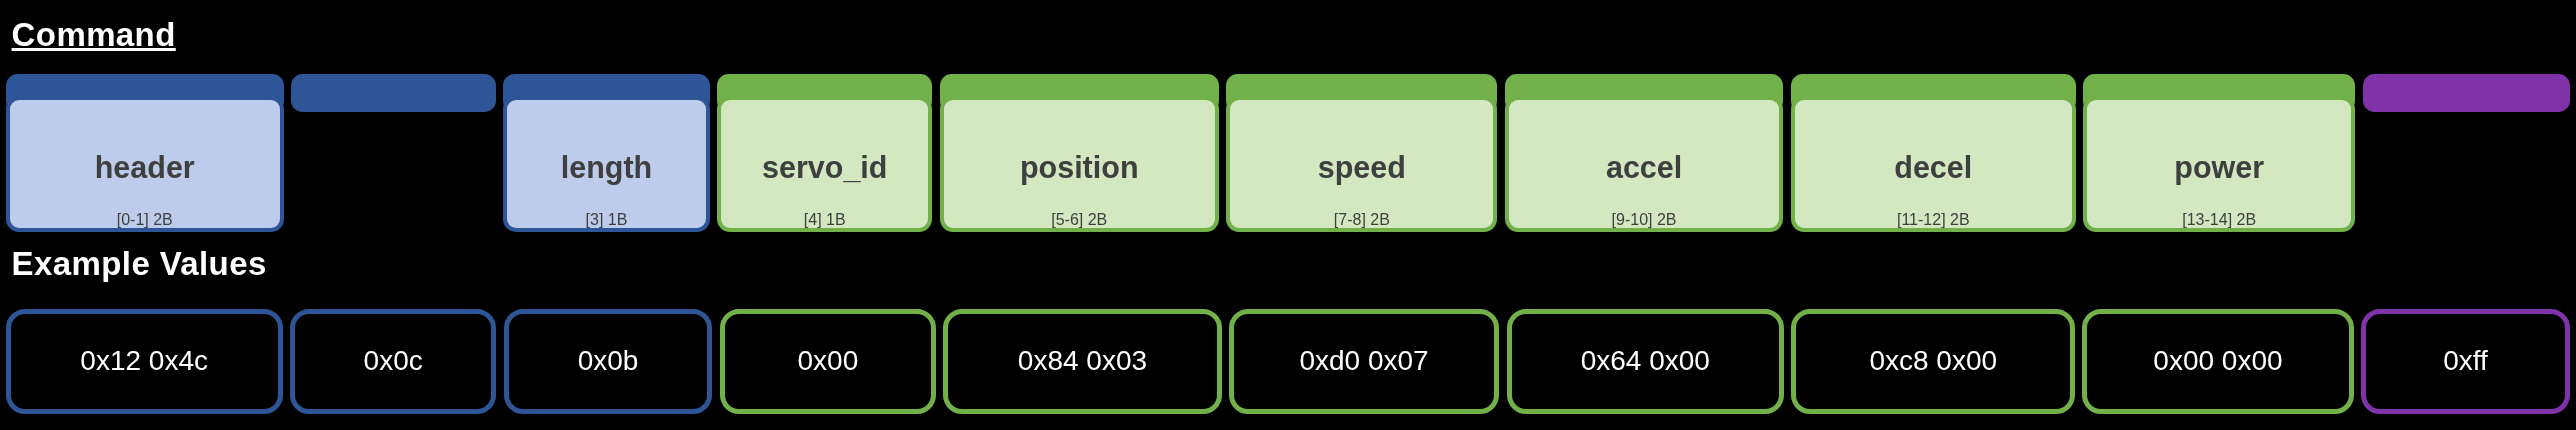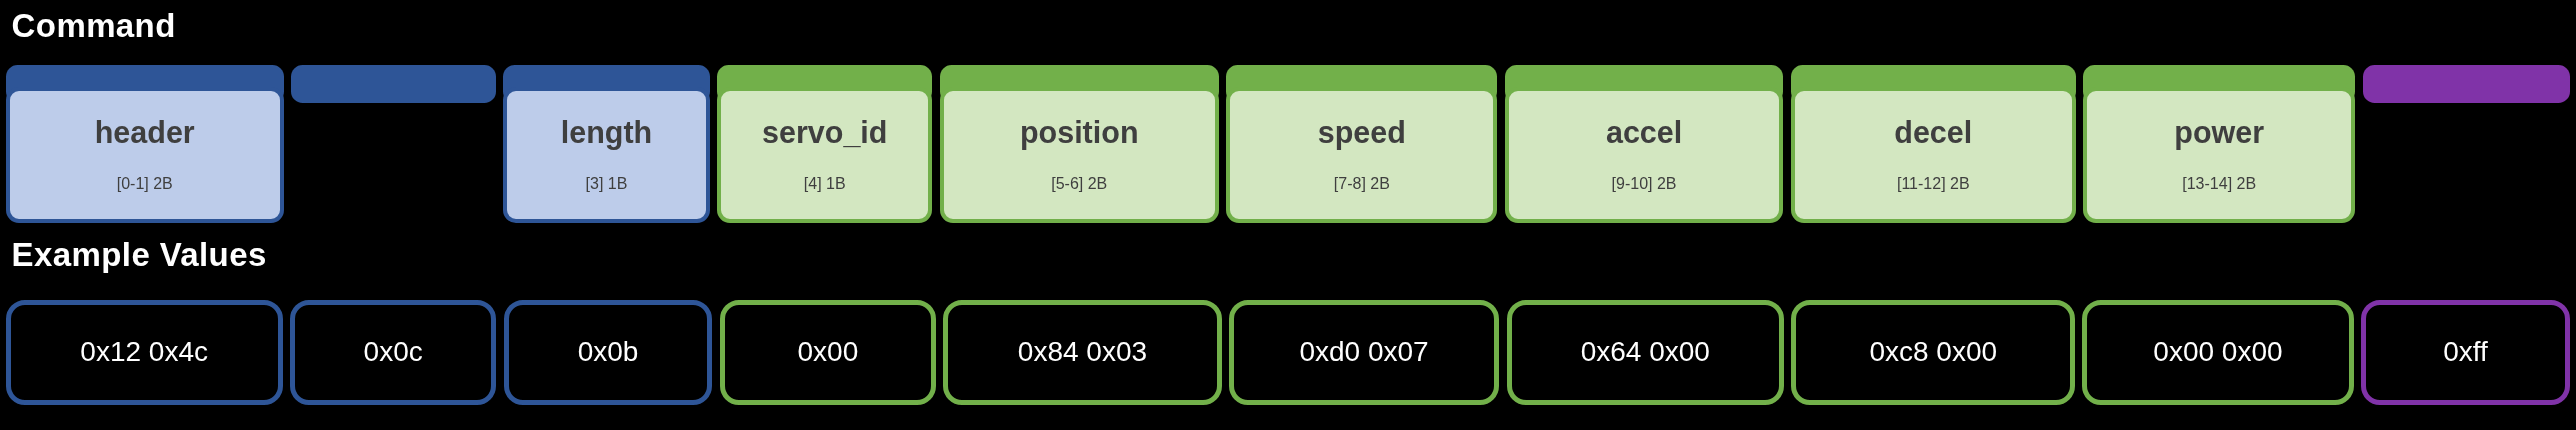--- a/index.html
+++ b/index.html
@@ -18,21 +18,21 @@
     box-sizing: border-box;
   }
   .section-title {
     color: #ffffff;
     font-size: 33px;
     font-weight: bold;
     line-height: 1.1;
     margin: 0 0 0 5.8px;
     letter-spacing: 0.4px;
   }
-  .title-command { padding-top: 8px; }
+  .title-command { padding-top: 17px; text-decoration: underline; }
   .title-example { padding-top: 14px; }
 
   .fields-row {
     margin-top: 20.4px;
     display: flex;
     gap: 7.3px;
     height: 158px;
   }
   .field-card {
     position: relative;
@@ -49,21 +49,21 @@
   .card-body {
     position: absolute;
     top: 22px; left: 0; right: 0; bottom: 0;
     background: var(--light);
     border: 4.4px solid var(--dark);
     border-radius: 13px;
     box-sizing: border-box;
     display: flex;
     flex-direction: column;
     align-items: center;
-    justify-content: center;
+    justify-content: flex-end;
     gap: 29px;
   }
   .field-name {
     font-size: 30.5px;
     font-weight: bold;
     color: #3f3f3f;
     line-height: 1.0;
     white-space: nowrap;
   }
   .field-bytes {

